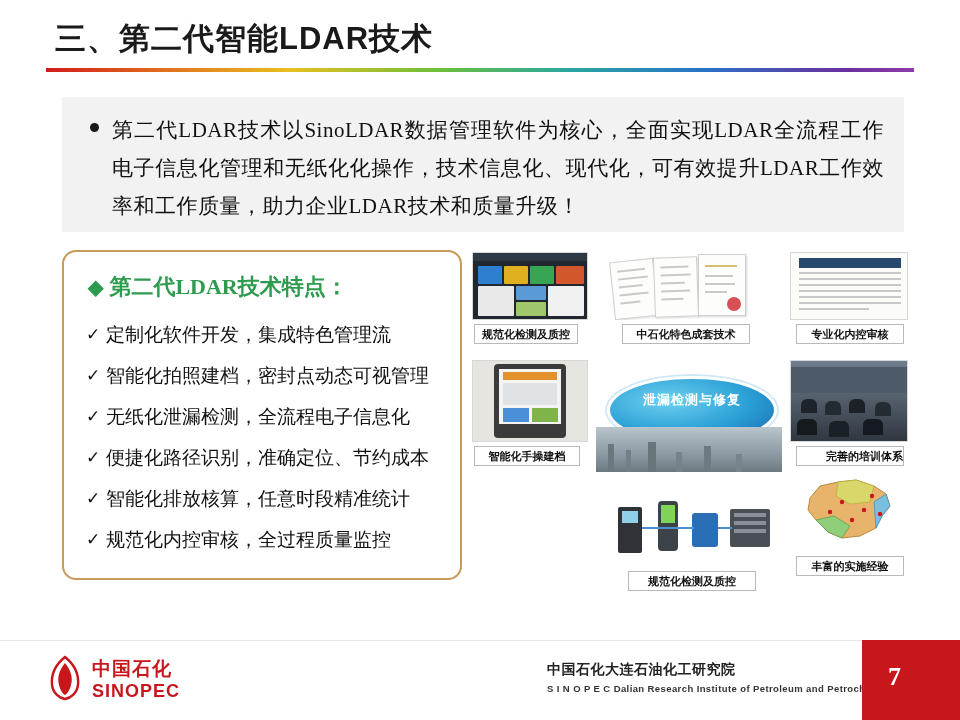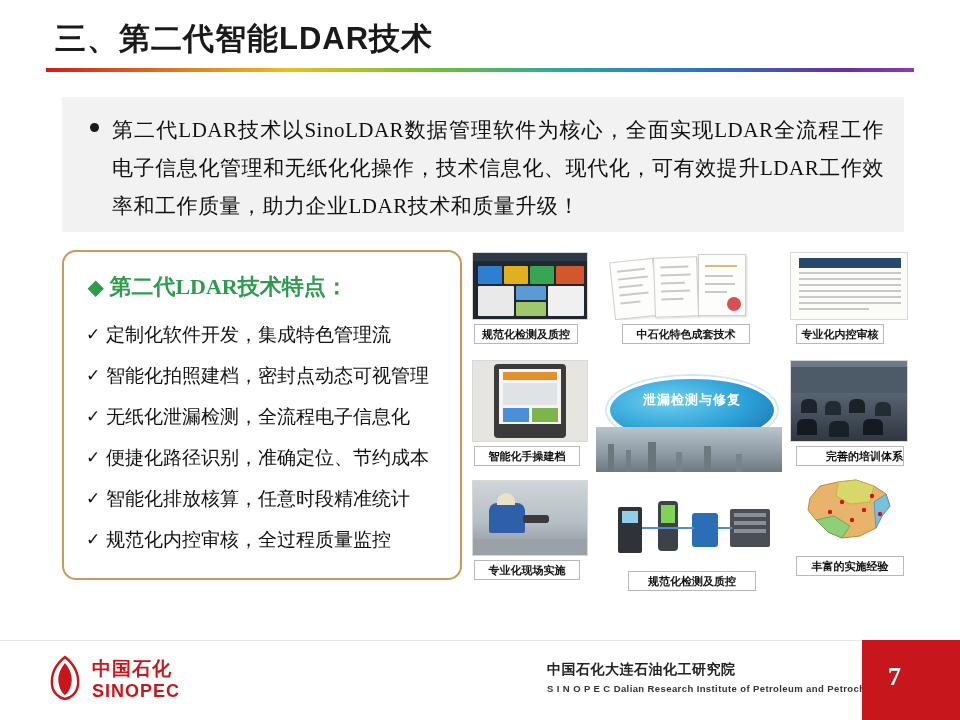--- a/index.html
+++ b/index.html
@@ -365,21 +365,21 @@
           <div style="position:absolute; left:8px; top:5px; width:102px; height:10px; background:#27496d;"></div>
           <div style="position:absolute; left:8px; top:19px; width:102px; height:2px; background:#c9c9c9;"></div>
           <div style="position:absolute; left:8px; top:25px; width:102px; height:2px; background:#c9c9c9;"></div>
           <div style="position:absolute; left:8px; top:31px; width:102px; height:2px; background:#c9c9c9;"></div>
           <div style="position:absolute; left:8px; top:37px; width:102px; height:2px; background:#c9c9c9;"></div>
           <div style="position:absolute; left:8px; top:43px; width:102px; height:2px; background:#c9c9c9;"></div>
           <div style="position:absolute; left:8px; top:49px; width:102px; height:2px; background:#c9c9c9;"></div>
           <div style="position:absolute; left:8px; top:55px; width:70px; height:2px; background:#c9c9c9;"></div>
         </div>
       </div>
-      <div class="cap" style="left:6px; top:72px; width:88px;">专业化内控审核</div>
+      <div class="cap" style="left:6px; top:72px; width:108px;">专业化内控审核</div>
     </div>
 
     <div class="cell" style="left:0px; top:108px; width:122px; height:112px;">
       <div class="thumb" style="width:116px; height:82px;">
         <div class="tablet">
           <div class="body">
             <div class="scr">
               <div style="position:absolute; left:4px; top:3px; right:4px; height:8px; background:#e3922b;"></div>
               <div style="position:absolute; left:4px; top:14px; right:4px; height:22px; background:#dfe3e6;"></div>
               <div style="position:absolute; left:4px; top:39px; width:26px; height:14px; background:#4a90d9;"></div>
@@ -415,31 +415,20 @@
           <div style="position:absolute; left:58px; top:38px; width:16px; height:14px; background:#1b2127; border-radius:6px 6px 0 0;"></div>
           <div style="position:absolute; left:84px; top:41px; width:16px; height:14px; background:#232b33; border-radius:6px 6px 0 0;"></div>
           <div style="position:absolute; left:6px; top:58px; width:20px; height:16px; background:#151a1f; border-radius:6px 6px 0 0;"></div>
           <div style="position:absolute; left:38px; top:60px; width:20px; height:16px; background:#192026; border-radius:6px 6px 0 0;"></div>
           <div style="position:absolute; left:72px; top:58px; width:20px; height:16px; background:#141a20; border-radius:6px 6px 0 0;"></div>
         </div>
       </div>
       <div class="cap" style="left:6px; top:86px; width:108px;text-align:right;">完善的培训体系</div>
     </div>
 
-    <div class="cell" style="left:0px; top:228px; width:122px; height:100px;">
-      <div class="thumb" style="width:116px; height:76px;">
-        <div class="worker">
-          <div style="position:absolute; left:16px; top:22px; width:36px; height:30px; background:#2f5fa8; border-radius:8px 8px 2px 2px;"></div>
-          <div style="position:absolute; left:24px; top:12px; width:18px; height:12px; background:#e8e2c8; border-radius:9px 9px 0 0;"></div>
-          <div style="position:absolute; left:50px; top:34px; width:26px; height:8px; background:#3a3a3a; border-radius:3px;"></div>
-          <div style="position:absolute; left:0; bottom:0; width:100%; height:16px; background:#9aa2a7;"></div>
-        </div>
-      </div>
-      <div class="cap" style="left:2px; top:80px; width:106px;">专业化现场实施</div>
-    </div>
 
     <div class="cell" style="left:134px; top:216px; width:176px; height:112px;margin-top:15px;">
       <div class="thumb" style="width:172px; height:84px; border:none;">
         <div class="devices">
           <div class="dev" style="left:12px; top:24px; width:24px; height:46px;"></div>
           <div style="position:absolute; left:16px; top:28px; width:16px; height:12px; background:#8fd0e8;"></div>
           <div class="dev" style="left:52px; top:18px; width:20px; height:50px; background:#3b4248; border-radius:4px;"></div>
           <div style="position:absolute; left:55px; top:22px; width:14px; height:18px; background:#7fd356;"></div>
           <div style="position:absolute; left:86px; top:30px; width:26px; height:34px; background:#2a6fb5; border-radius:3px;"></div>
           <div class="dev" style="left:124px; top:26px; width:40px; height:38px; background:#4a4f55;"></div>

